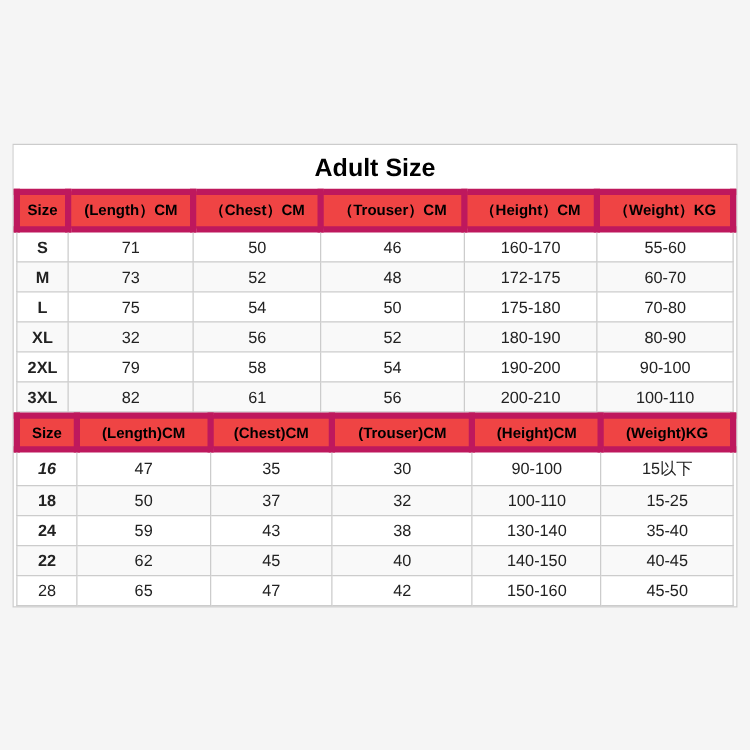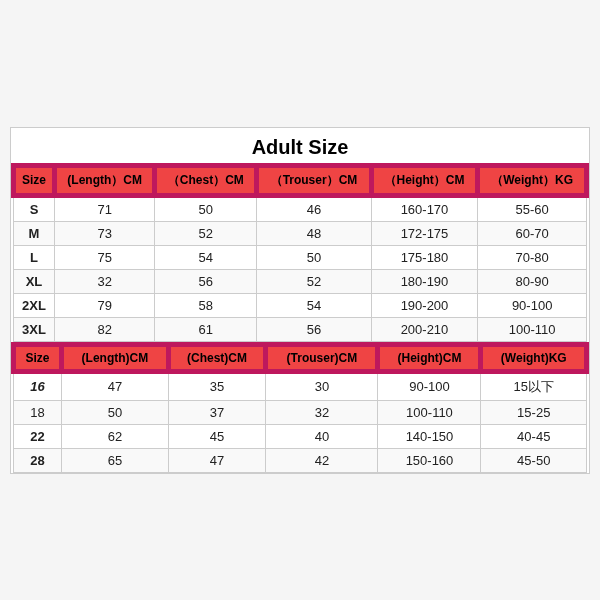--- a/index.html
+++ b/index.html
@@ -138,37 +138,45 @@
     <tbody>
     <tr>
           <td style="font-weight: bold; font-style: italic;">16</td>
           <td>47</td>
           <td>35</td>
           <td>30</td>
           <td>90-100</td>
           <td>15以下</td>
         </tr>
         <tr>
-          <td style="font-weight: normal; margin-left: 20px;">18</td>
+          <td style="font-weight: bold; margin-left: 20px;">18</td>
           <td>50</td>
           <td>37</td>
           <td>32</td>
           <td>100-110</td>
           <td>15-25</td>
+        </tr>
+        <tr>
+          <td style="font-weight: bold;">24</td>
+          <td>59</td>
+          <td>43</td>
+          <td>38</td>
+          <td>130-140</td>
+          <td>35-40</td>
         </tr>
         <tr>
           <td style="font-weight: bold;">22</td>
           <td>62</td>
           <td>45</td>
           <td>40</td>
           <td>140-150</td>
           <td>40-45</td>
         </tr>
         <tr>
-          <td style="font-weight: bold; margin-top: 37px;">28</td>
+          <td style="font-weight: normal; margin-top: 37px;">28</td>
           <td>65</td>
           <td>47</td>
           <td>42</td>
           <td>150-160</td>
           <td>45-50</td>
         </tr>
       </tbody>
   </table>
 </div>
 

